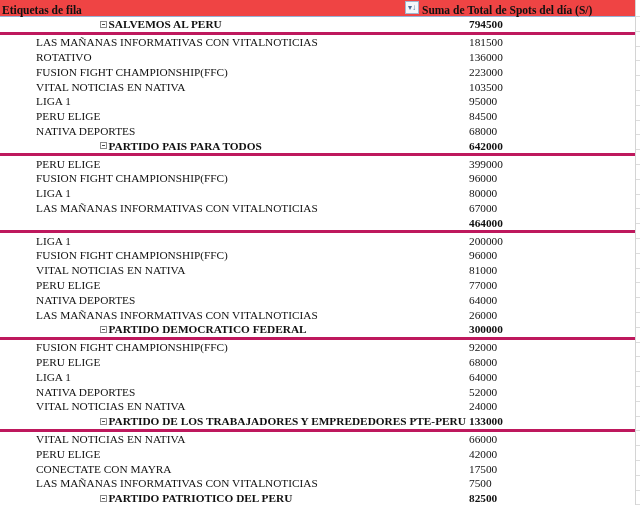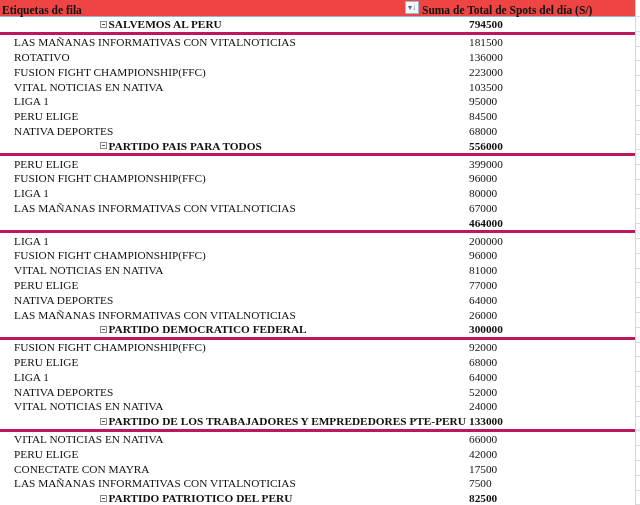--- a/index.html
+++ b/index.html
@@ -17,21 +17,21 @@
                  font-size:8px; line-height:11px; text-align:center; color:#4a6a96; }
   .hdr .c2 { position:absolute; left:422px; white-space:nowrap; }
   .row { height:14.8px; display:flex; align-items:center; font-size:11.3px; position:relative; white-space:nowrap; }
   .row .c1 { width:440px; box-sizing:border-box; }
   .row .c2 { position:absolute; left:469px; }
   .grp { font-weight:bold; border-bottom:3px solid #be185d;justify-content:center; }
   .grp .c1 { padding-left:2px; display:flex; align-items:center; }
   .grp .toggle { display:inline-block; width:7px; height:7px; border:1px solid #8a8a8a;
                  box-sizing:border-box; margin-right:2px; position:relative; background:#fff; }
   .grp .toggle::after { content:""; position:absolute; left:1px; right:1px; top:2px; height:1px; background:#444; }
-  .item .c1 { padding-left:14px; }
+  .item .c1 { padding-left:36px; }
 </style>
 </head>
 <body>
 
 <div class="sheet">
   <div class="hdr">
     <div class="c1">Etiquetas de fila</div>
     <div class="filter">▾↓</div>
     <div class="c2">Suma de Total  de Spots del día (S/)</div>
   </div>
@@ -69,21 +69,21 @@
       </div>
       <div class="row item">
         <div class="c1">NATIVA DEPORTES</div>
         <div class="c2">68000</div>
       </div>
       <div class="row grp">
         <div class="c1">
           <span class="toggle"></span>
           <span>PARTIDO PAIS PARA TODOS</span>
         </div>
-        <div class="c2">556000</div>
+        <div class="c2">642000</div>
       </div>
       <div class="row item">
         <div class="c1">PERU ELIGE</div>
         <div class="c2">399000</div>
       </div>
       <div class="row item">
         <div class="c1">FUSION FIGHT CHAMPIONSHIP(FFC)</div>
         <div class="c2">96000</div>
       </div>
       <div class="row item">

